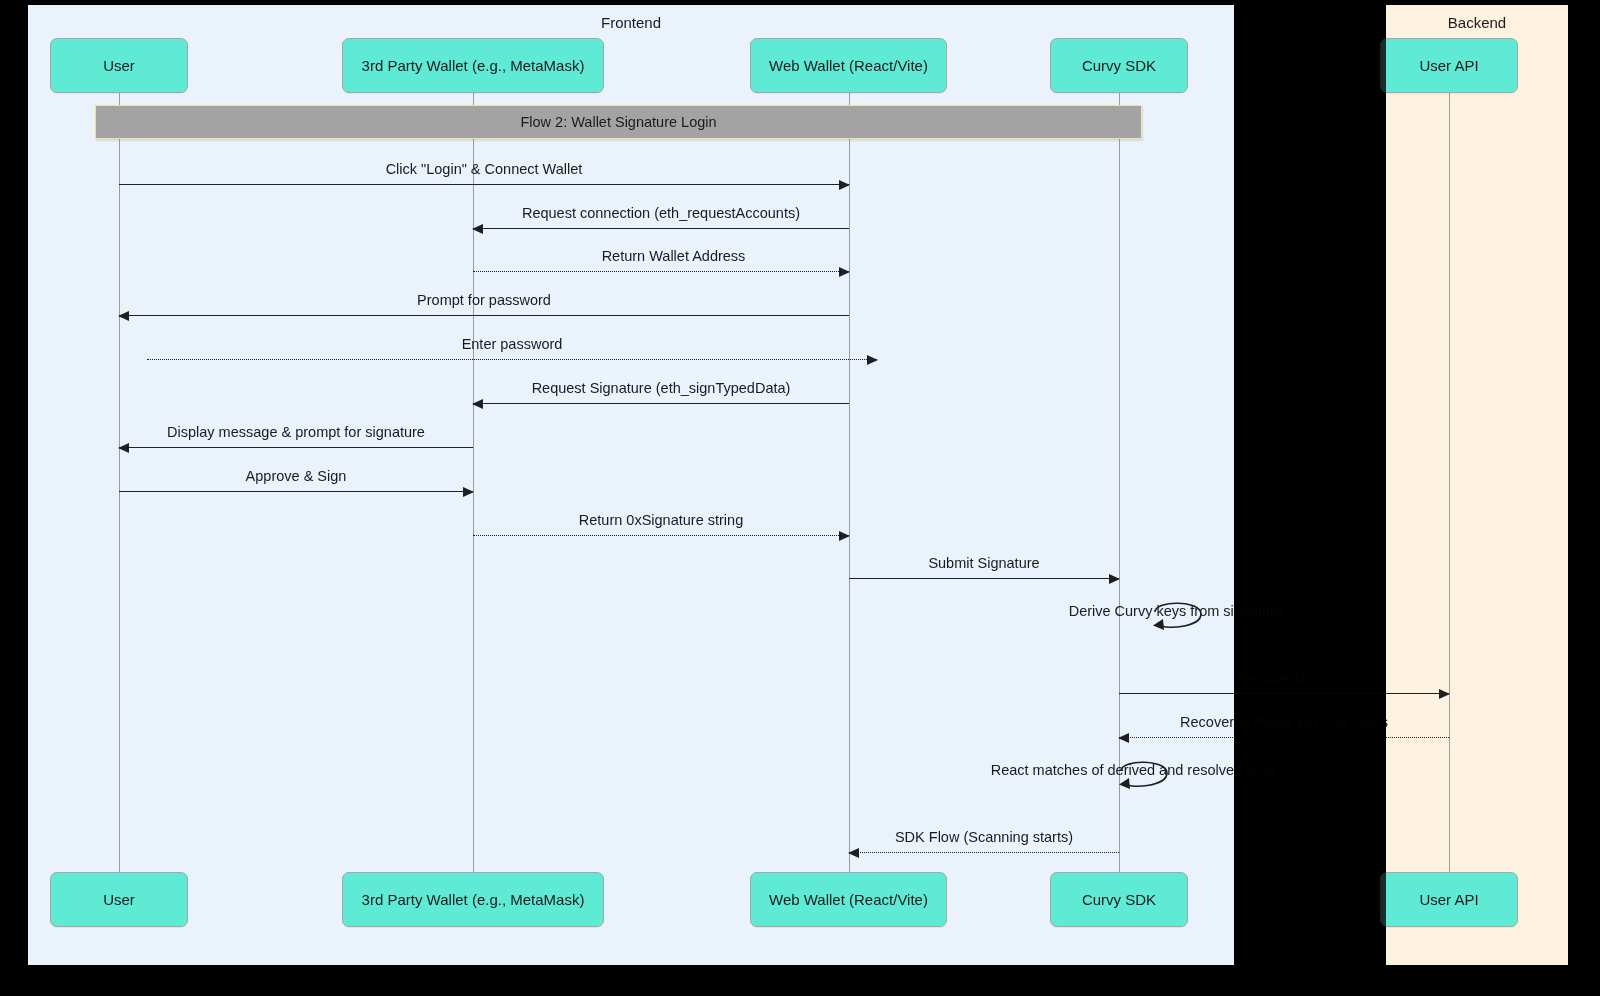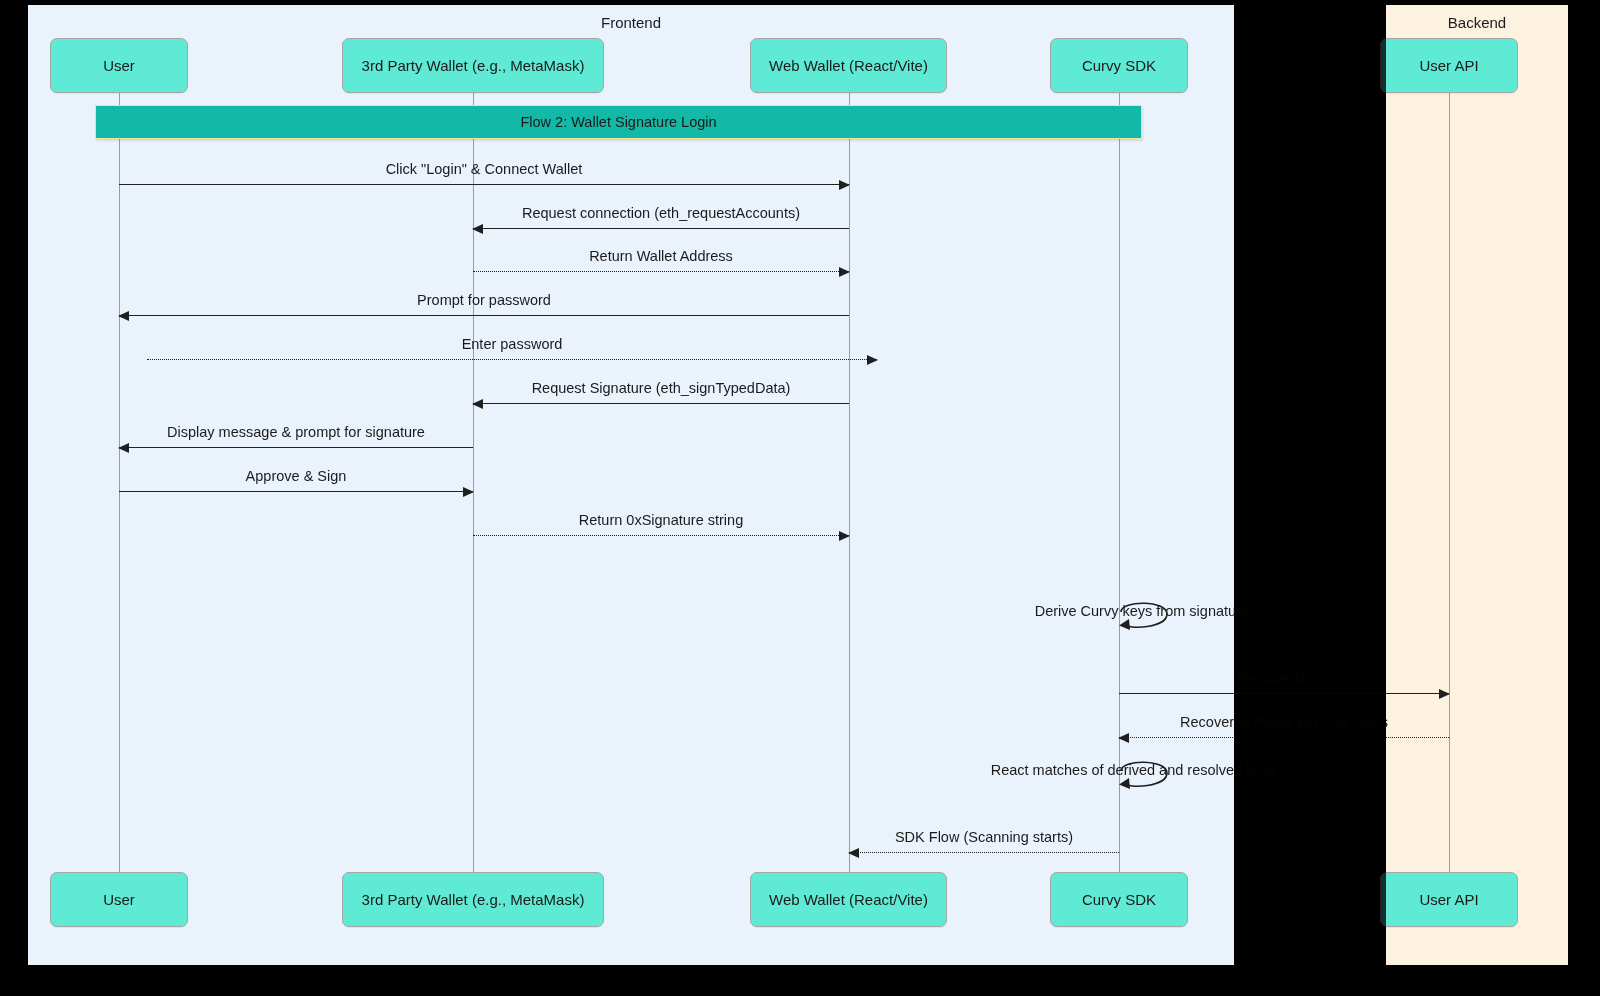--- a/index.html
+++ b/index.html
@@ -61,21 +61,21 @@
   .lifeline {
     position: absolute;
     width: 1.3px;
     background: #9b9b9b;
   }
   
   #flow-banner {
     position: absolute;
     left: 95px; top: 105px;
     width: 1047px; height: 34px;
-    background: #14b8a6;
+    background: #a3a3a3;
     border: 1px solid #f0e49a;
     box-sizing: border-box;
     display: flex;
     align-items: center;
     justify-content: center;
     font-size: 14.5px;
     color: #1b1b1b;
     box-shadow: 1px 2px 2px rgba(0,0,0,0.10);
   }
   
@@ -210,21 +210,21 @@
     </div>
   </div>
 
   <div class="msg" style="left:473px; top:191px; width:376px; height:37px;">
     <div class="msg-label">Request connection (eth_requestAccounts)</div>
     <div class="msg-line" style="top:37px; width:376px;">
       <div class="arrow-head left"></div>
     </div>
   </div>
 
-  <div class="msg" style="left:473px; top:234px; width:376px; height:37px;">
+  <div class="msg" style="left:473px; top:234px; width:376px; height:37px;padding-left:25px;">
     <div class="msg-label">Return Wallet Address</div>
     <div class="msg-line dashed" style="top:37px; width:376px;">
       <div class="arrow-head right"></div>
     </div>
   </div>
 
   <div class="msg" style="left:119px; top:278px; width:730px; height:37px;">
     <div class="msg-label">Prompt for password</div>
     <div class="msg-line" style="top:37px; width:730px;">
       <div class="arrow-head left"></div>
@@ -259,22 +259,28 @@
     </div>
   </div>
 
   <div class="msg" style="left:473px; top:498px; width:376px; height:37px;">
     <div class="msg-label">Return 0xSignature string</div>
     <div class="msg-line dashed" style="top:37px; width:376px;">
       <div class="arrow-head right"></div>
     </div>
   </div>
 
-
-  <div class="self-msg" style="left:1119px; top:586px; width:240px; height:60px;">
+  <div class="msg" style="left:849px; top:541px; width:270px; height:37px;">
+    <div class="msg-label">Submit Signature</div>
+    <div class="msg-line" style="top:37px; width:270px;">
+      <div class="arrow-head right"></div>
+    </div>
+  </div>
+
+  <div class="self-msg" style="left:1153px; top:586px; width:240px; height:60px;">
     <div class="self-label" style="right:110px;">Derive Curvy keys from signature</div>
     <svg class="self-loop" width="70" height="60" viewBox="0 0 70 60">
       <path d="M 2 26 C 2 14, 48 14, 48 28 C 48 42, 10 44, 4 38" fill="none" stroke="#1f1f1f" stroke-width="1.6"></path>
       <polygon points="10,33 0,39.5 11,44" fill="#1f1f1f"></polygon>
     </svg>
   </div>
 
   <div class="msg" style="left:1119px; top:656px; width:330px; height:37px;">
     <div class="msg-label">Resolve string</div>
     <div class="msg-line" style="top:37px; width:330px;">

